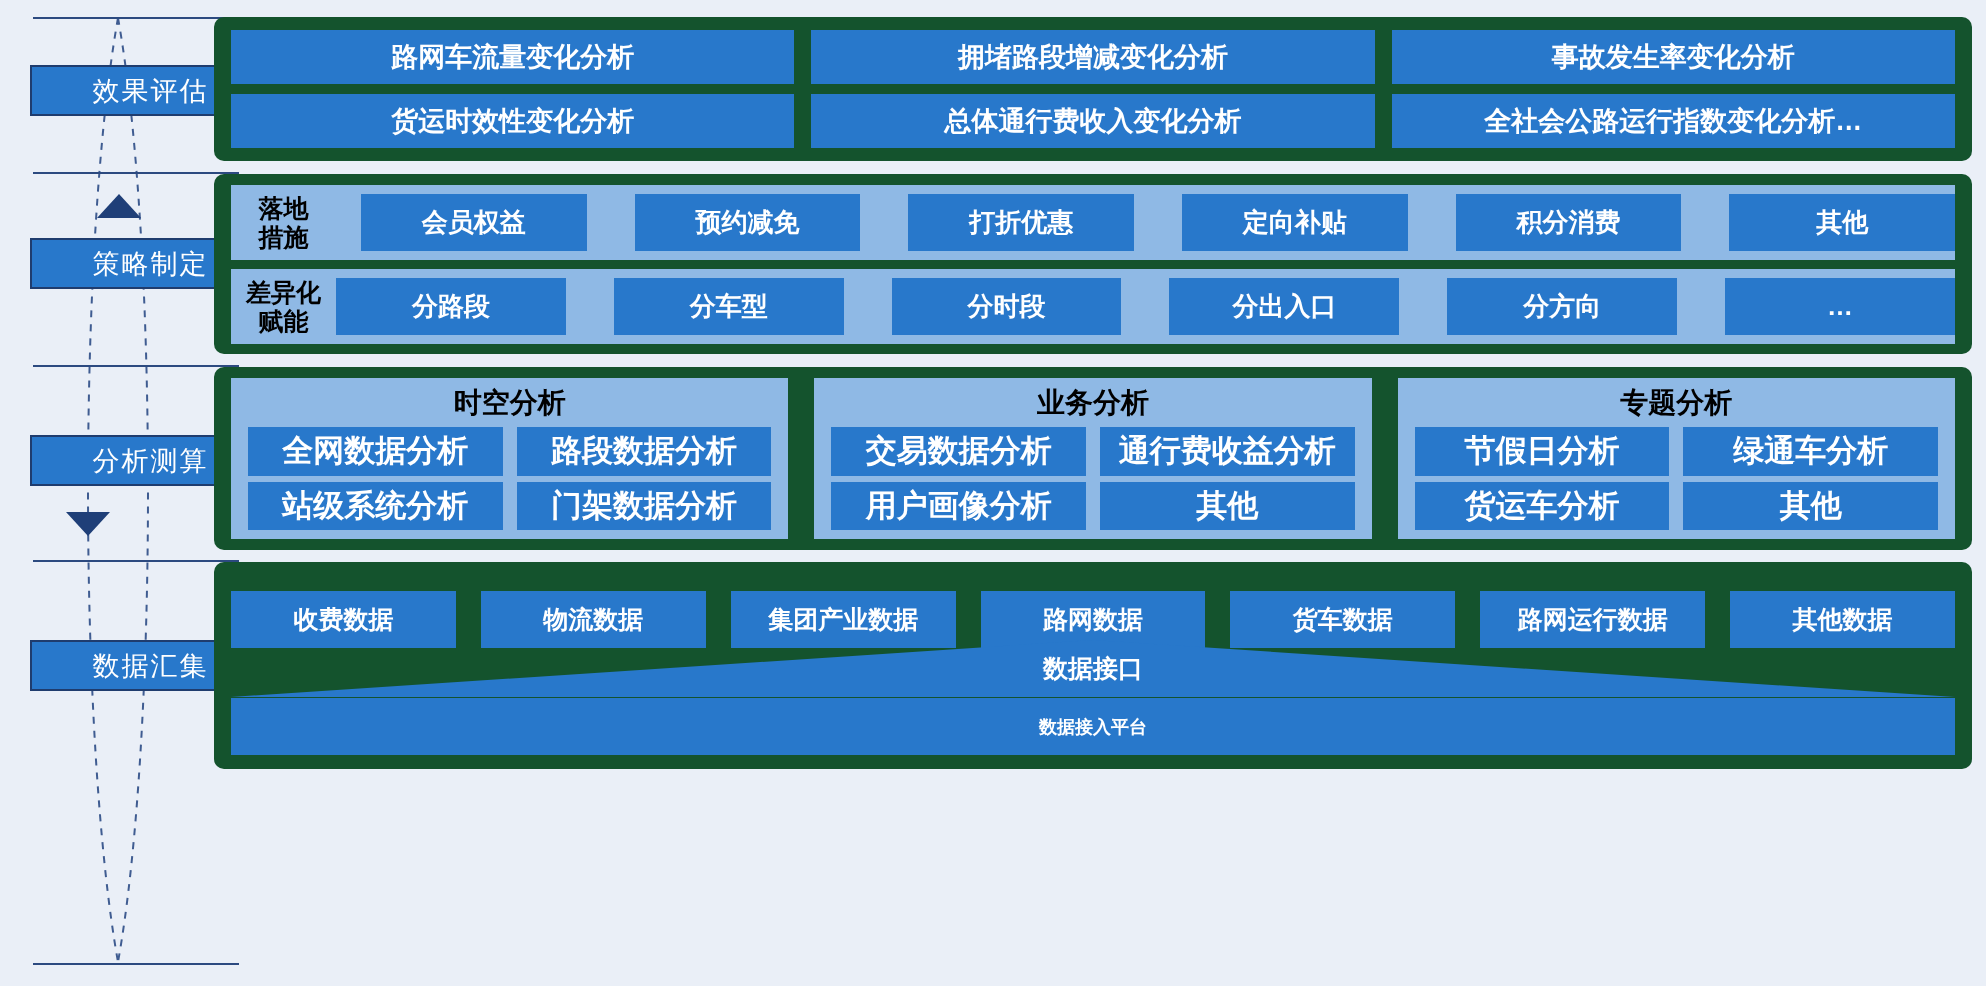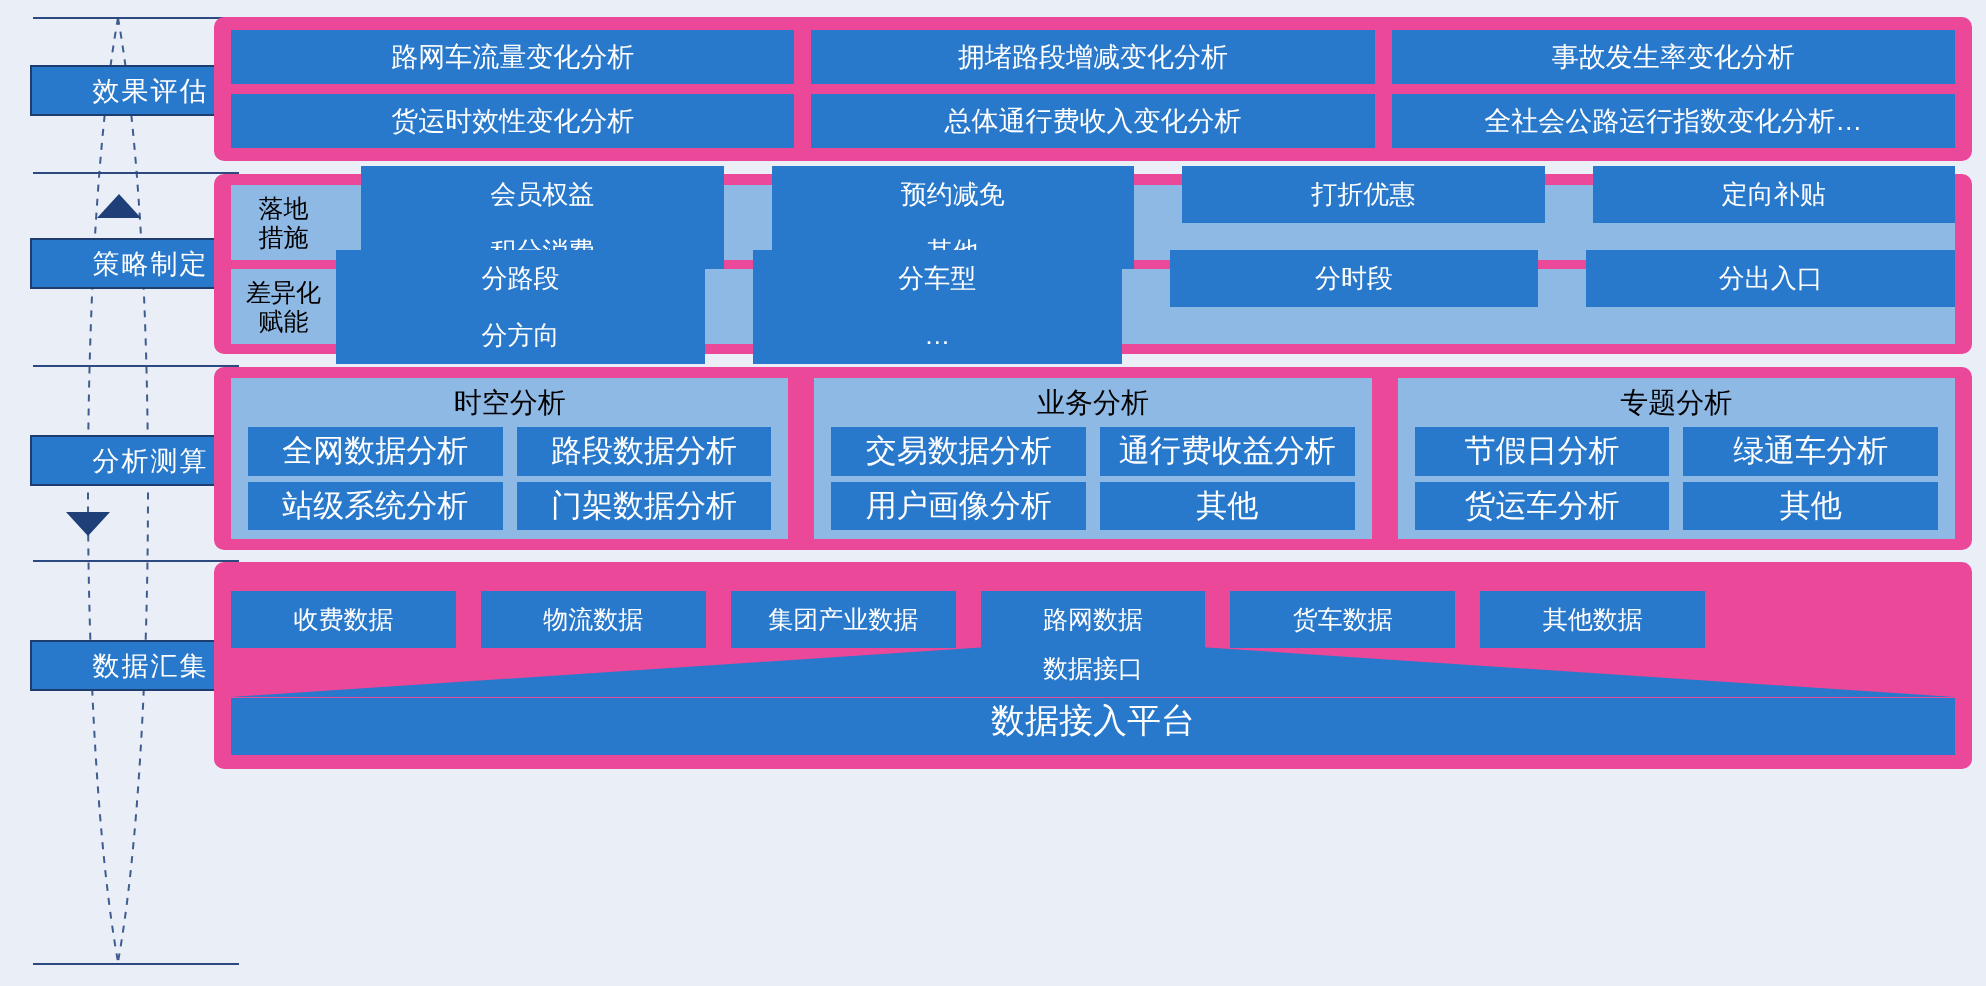--- a/index.html
+++ b/index.html
@@ -28,21 +28,21 @@
     border-left: 22px solid transparent; border-right: 22px solid transparent;
     border-bottom: 24px solid #1f3f78;
   }
   .tri-down {
     border-left: 22px solid transparent; border-right: 22px solid transparent;
     border-top: 24px solid #1f3f78;
   }
 
   
   .panel {
-    position: absolute; background: #ec4899; border-radius: 10px;
+    position: absolute; background: #14532d; border-radius: 10px; font-weight: bold;
   }
 
   
   .btn {
     background: #2878cb; color: #fff;
     display: flex; align-items: center; justify-content: center;
     text-align: center; white-space: nowrap;
   }
 
   
@@ -60,21 +60,21 @@
   .s2row {
     position: absolute; left: 17px; right: 17px; height: 75px;
     background: #8fb9e5; display: flex; align-items: center;
   }
   #s2r1 { top: 11px; gap: 25px; }
   #s2r2 { top: 95px; }
   .s2label {
     width: 105px; flex: 0 0 105px; color: #000; font-size: 25px;
     line-height: 1.15; text-align: center; white-space: pre-line;
   }
-  .s2items { flex: 1; display: grid; grid-template-columns: repeat(4, 1fr); column-gap: 48px; }
+  .s2items { flex: 1; display: grid; grid-template-columns: repeat(6, 1fr); column-gap: 48px; }
   .s2items .btn { height: 57px; font-size: 26px; }
 
   
   #sec3 { left: 214px; top: 367px; width: 1758px; height: 183px; }
   .s3cols {
     position: absolute; left: 17px; top: 11px; right: 17px; bottom: 11px;
     display: grid; grid-template-columns: repeat(3, 1fr); column-gap: 26px;
   }
   .s3col { background: #8fb9e5; padding: 6px 17px 9px 17px; display: flex; flex-direction: column; }
   .s3title { text-align: center; font-size: 28px; color: #000; margin-bottom: 5px; }
@@ -92,22 +92,22 @@
     position: absolute; left: 17px; top: 78px; right: 17px; height: 57px;
   }
   #funnel svg { display: block; width: 100%; height: 100%; }
   #funnel .flabel {
     position: absolute; left: 0; right: 0; top: 0; height: 57px;
     display: flex; align-items: center; justify-content: center;
     color: #fff; font-size: 25px; pointer-events: none;
   }
   #s4plat {
     position: absolute; left: 17px; top: 136px; right: 17px; height: 57px;
-    background: #2878cb; color: #fff; font-size: 34px;
-    display: flex; align-items: flex-start; justify-content: center;
+    background: #2878cb; color: #fff; font-size: 18px;
+    display: flex; align-items: center; justify-content: center;
   }
 </style>
 </head>
 <body>
 
 <div id="root">
 
   <div id="rail">
 
     <svg width="262" height="986" style="position:absolute;left:0;top:0;">
@@ -215,20 +215,21 @@
   </div>
 
   <div class="panel" id="sec4">
 
     <div id="s4top">
       <div class="btn">收费数据</div>
       <div class="btn">物流数据</div>
       <div class="btn">集团产业数据</div>
       <div class="btn">路网数据</div>
       <div class="btn">货车数据</div>
+      <div class="btn">路网运行数据</div>
       <div class="btn">其他数据</div>
     </div>
 
     <div id="funnel">
       <svg viewBox="0 0 1724 57" preserveAspectRatio="none">
         <polygon points="0,57 862,0 1724,57" fill="#2878cb"></polygon>
       </svg>
       <div class="flabel">数据接口</div>
     </div>
 

